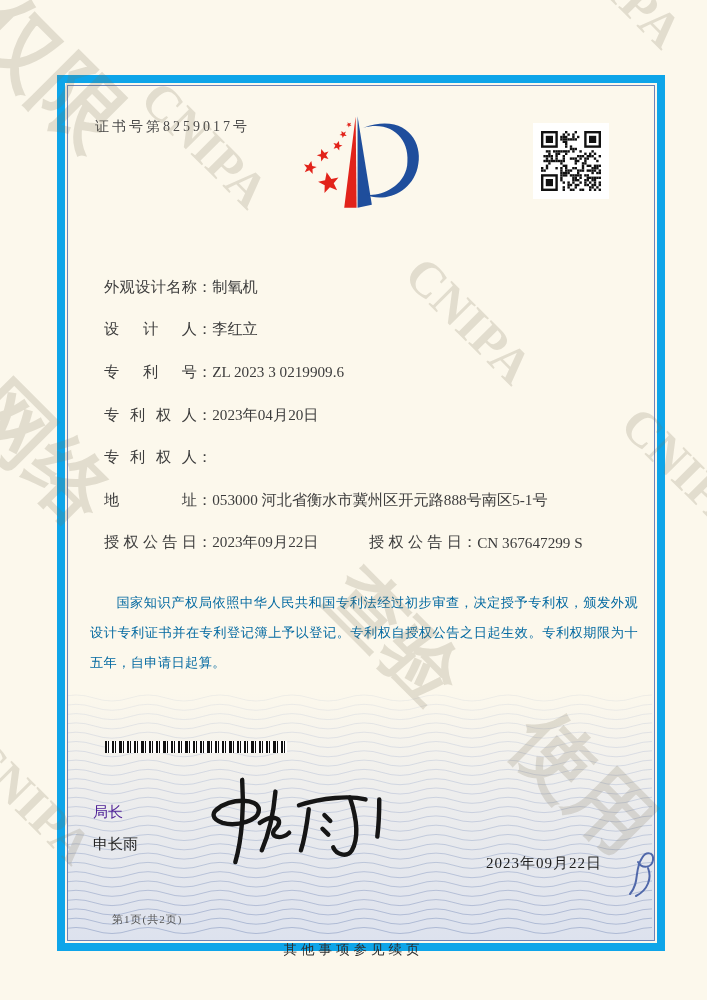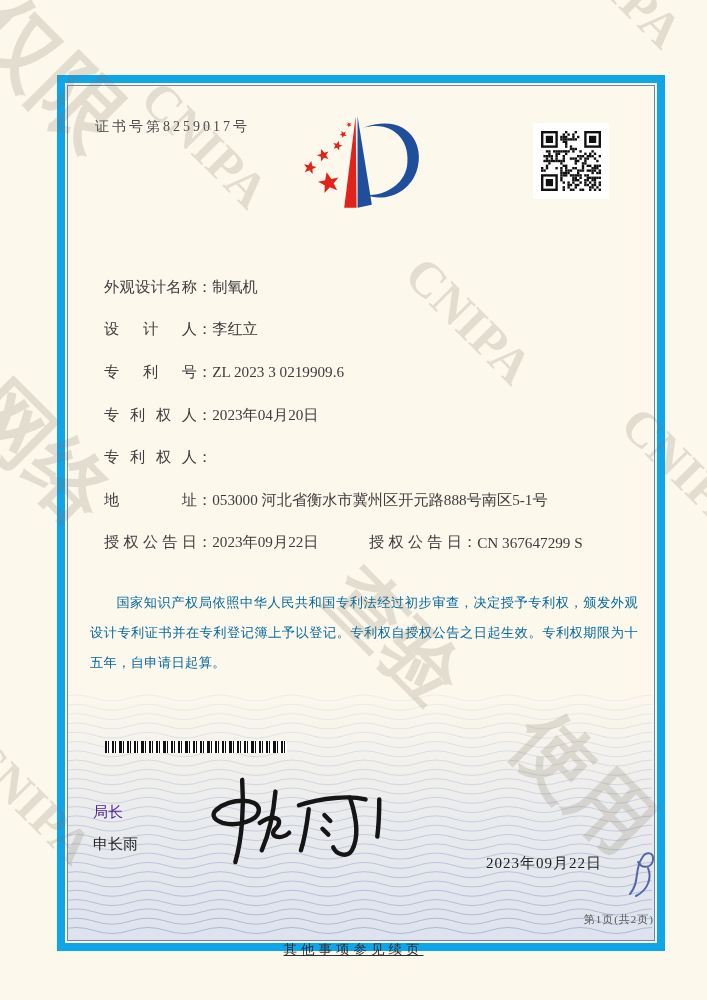--- a/index.html
+++ b/index.html
@@ -60,24 +60,24 @@
     background:repeating-linear-gradient(90deg,
       #111 0 2px,#fff 2px 3px,#111 3px 4px,#fff 4px 7px,#111 7px 9px,#fff 9px 10px,
       #111 10px 11px,#fff 11px 14px,#111 14px 17px,#fff 17px 18px,#111 18px 19px,#fff 19px 22px);}
   .sig-title{position:absolute;left:25px;top:717px;font-size:15px;color:#4c1d95;
     font-family:"Liberation Sans","DejaVu Sans",sans-serif;}
   .sig-name{position:absolute;left:25px;top:749px;font-size:15px;color:#222;
     font-family:Liberation Mono, monospace;}
   .sig-svg{position:absolute;left:135px;top:685px;}
   .issue-date{position:absolute;left:418px;top:768px;font-size:15px;letter-spacing:1px;color:#1d1d1d;}
   .ornament{position:absolute;left:556px;top:756px;}
-  .page-info{position:absolute;left:0;right:0;top:826px;text-align:right;
-    font-size:11px;color:#555;letter-spacing:1px;}
+  .page-info{position:absolute;left:0;right:0;top:826px;text-align:left;
+    font-size:11px;color:#555;letter-spacing:1px;padding-left:44px;}
   .cont-note{position:absolute;left:0;right:0;top:941px;text-align:center;
-    font-size:13.5px;letter-spacing:4px;color:#2e2e2e;z-index:2;text-decoration:underline;}
+    font-size:13.5px;letter-spacing:4px;color:#2e2e2e;z-index:2;}
 </style>
 </head>
 <body>
 
 <span class="wm wm0">仅限</span>
 <span class="wm wm-lat wm1">CNIPA</span>
 <span class="wm wm-lat wm2">CNIPA</span>
 <span class="wm wm-lat wm3">CNIPA</span>
 <span class="wm wm4">网络</span>
 <span class="wm wm5">查验</span>

